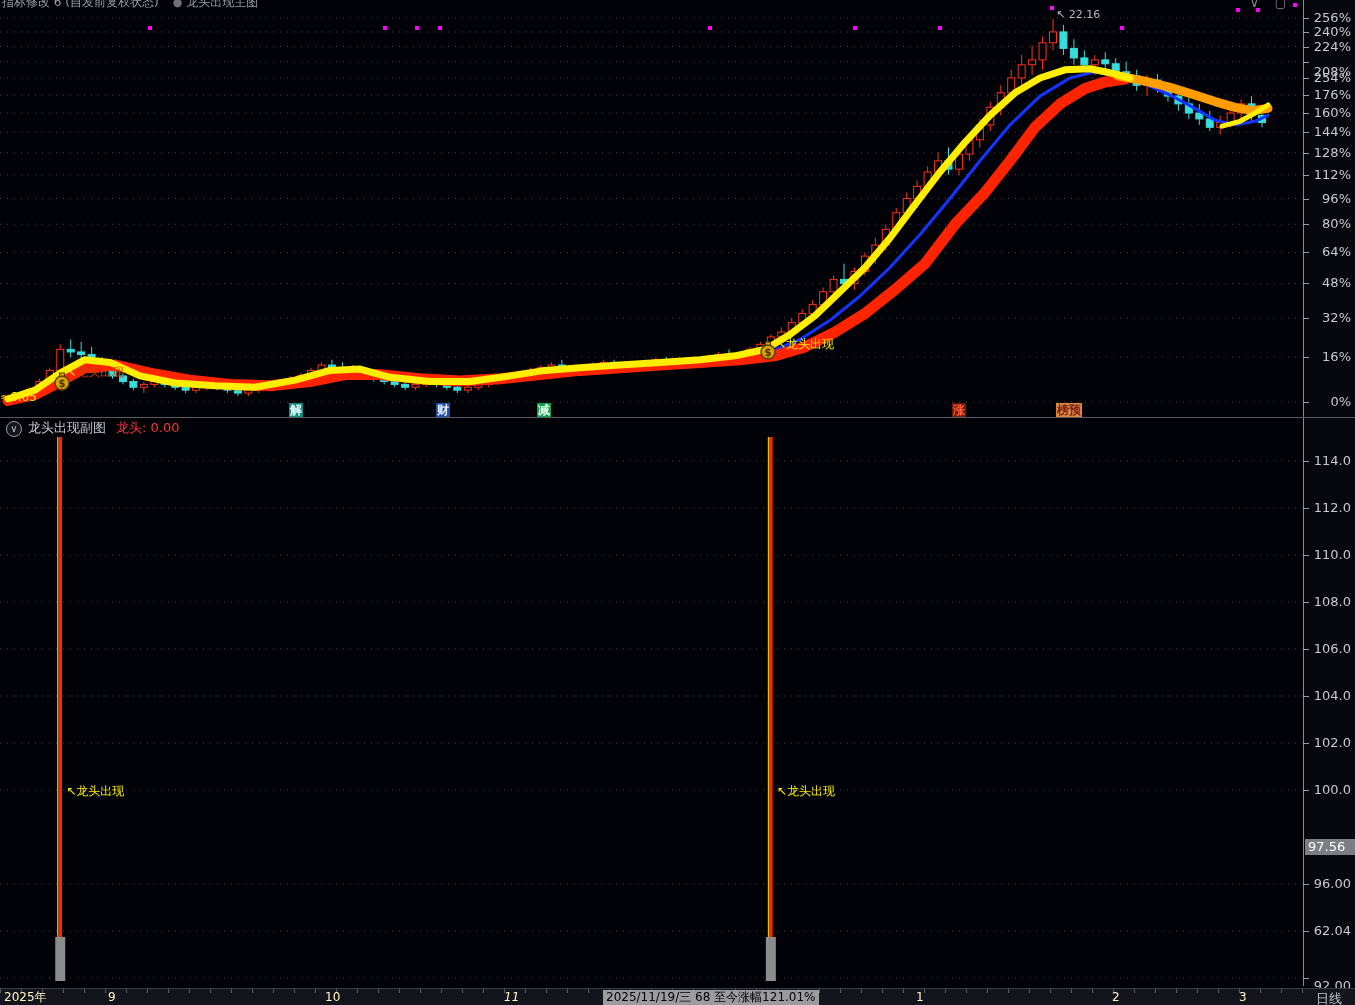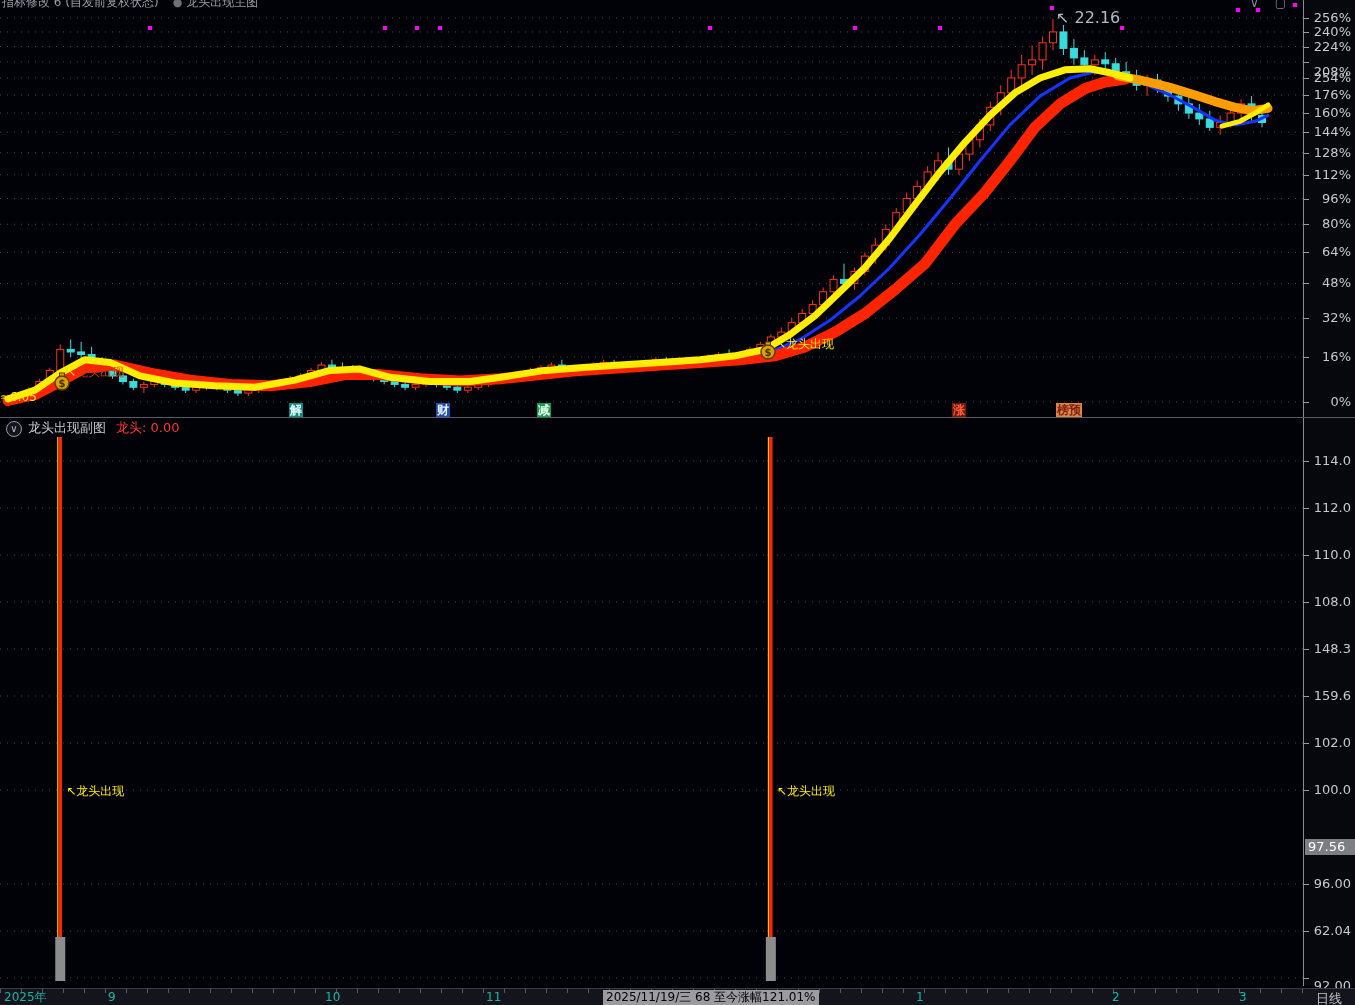--- a/index.html
+++ b/index.html
@@ -31,21 +31,21 @@
   #sub-series{color:#ff3232;margin-left:10px;}
   
   .tag{position:absolute;top:403px;font-size:12px;line-height:14px;padding:0 1px;font-weight:bold;}
   
   .sig-label{position:absolute;font-size:12px;white-space:nowrap;}
   .annot{position:absolute;font-size:12px;white-space:nowrap;}
   
   #bottom-bar{top:988px;left:0;width:1355px;height:17px;background:#14141c;border-top:1px solid #3c3c46;}
   #bottom-ticks{position:absolute;top:0;left:0;width:1303px;height:4px;
                 background:repeating-linear-gradient(90deg,#5a5a64 0 1px,transparent 1px 21px);}
-  .xlabel{position:absolute;top:1px;color:#14b8a6;font-size:12px;line-height:15px;white-space:nowrap;}
+  .xlabel{position:absolute;top:1px;color:#fef9c3;font-size:12px;line-height:15px;white-space:nowrap;}
   .xlabel.hl{background:#9c9ca0;color:#000;padding:0 3px;}
   #period-label{position:absolute;top:1px;left:1316px;color:#c0c0c8;font-size:13px;}
 </style>
 </head>
 <body>
 
 <div id="screen">
 
   <div class="abs" id="top-header">
     <span>指标修改 6 (自发前复权状态)</span><span class="dot">●</span><span>龙头出现主图</span>
@@ -404,23 +404,23 @@
     </svg>
   <div class="abs axis-strip" id="sub-axis">
       <div class="ylabel" style="top:36px;">114.0</div>
       <div class="ytick" style="top:43px;"></div>
       <div class="ylabel" style="top:83px;">112.0</div>
       <div class="ytick" style="top:90px;"></div>
       <div class="ylabel" style="top:130px;">110.0</div>
       <div class="ytick" style="top:137px;"></div>
       <div class="ylabel" style="top:177px;">108.0</div>
       <div class="ytick" style="top:184px;"></div>
-      <div class="ylabel" style="top:224px;">148.3</div>
+      <div class="ylabel" style="top:224px;">106.0</div>
       <div class="ytick" style="top:231px;"></div>
-      <div class="ylabel" style="top:271px;">159.6</div>
+      <div class="ylabel" style="top:271px;">104.0</div>
       <div class="ytick" style="top:278px;"></div>
       <div class="ylabel" style="top:318px;">102.0</div>
       <div class="ytick" style="top:325px;"></div>
       <div class="ylabel" style="top:365px;">100.0</div>
       <div class="ytick" style="top:372px;"></div>
       <div class="ylabel" style="top:459px;">96.00</div>
       <div class="ytick" style="top:466px;"></div>
       <div class="ylabel" style="top:506px;">62.04</div>
       <div class="ytick" style="top:513px;"></div>
       <div class="ylabel" style="top:533px;margin-top:28px;">92.00</div>
@@ -431,30 +431,30 @@
   <div class="abs" id="sub-header">
     <span id="sub-collapse">∨</span><span id="sub-title">龙头出现副图</span><span id="sub-series"><span>龙头:</span> <span>0.00</span></span>
   </div>
 
   <div class="abs" id="bottom-bar">
     <div id="bottom-ticks"></div>
     <div id="period-label">日线</div>
   <div class="xlabel" style="left:4px;">2025年</div>
       <div class="xlabel" style="left:108px;">9</div>
       <div class="xlabel" style="left:325px;">10</div>
-      <div class="xlabel" style="left:486px;">11</div>
+      <div class="xlabel" style="left:504px;font-style:italic;">11</div>
       <div class="xlabel hl" style="left:603px;">2025/11/19/三 68 至今涨幅121.01%</div>
       <div class="xlabel" style="left:916px;">1</div>
       <div class="xlabel" style="left:1112px;">2</div>
       <div class="xlabel" style="left:1239px;">3</div>
     </div>
 <div class="abs tag" style="left:289px;background:#0e8a80;color:#eafffc;">解</div>
     <div class="abs tag" style="left:436px;background:#1e4fb0;color:#eaf2ff;">财</div>
     <div class="abs tag" style="left:537px;background:#12a04e;color:#eaffee;">减</div>
     <div class="abs tag" style="left:952px;background:#6e1c0a;color:#ff5a3c;">涨</div>
     <div class="abs tag" style="left:1056px;background:#d9883d;color:#7f1d1d;">榜预</div>
     <div class="sig-label" style="left:66px;top:364px;color:#d43c00;"><span style="color: rgb(255, 238, 0);">↖</span>龙头出现</div>
     <div class="sig-label" style="left:776px;top:336px;color:#ffee00;"><span style="color: rgb(255, 238, 0);">↖</span>龙头出现</div>
-    <div class="annot" style="left:1056px;top:8px;color:#b8b8c0;font-size:16px;">↖ 22.16</div>
+    <div class="annot" style="left:1056px;top:8px;color:#b8b8c0;font-size:11px;">↖ 22.16</div>
     <div class="annot" style="left:0px;top:390px;color:#ffee00;font-size:12px;">≈6.05</div>
     <div class="sig-label" style="left:66.25px;top:783px;color:#ffee00;">↖龙头出现</div>
     <div class="sig-label" style="left:776.8499999999999px;top:783px;color:#ffee00;">↖龙头出现</div>
   </div>
 
 </body></html>

